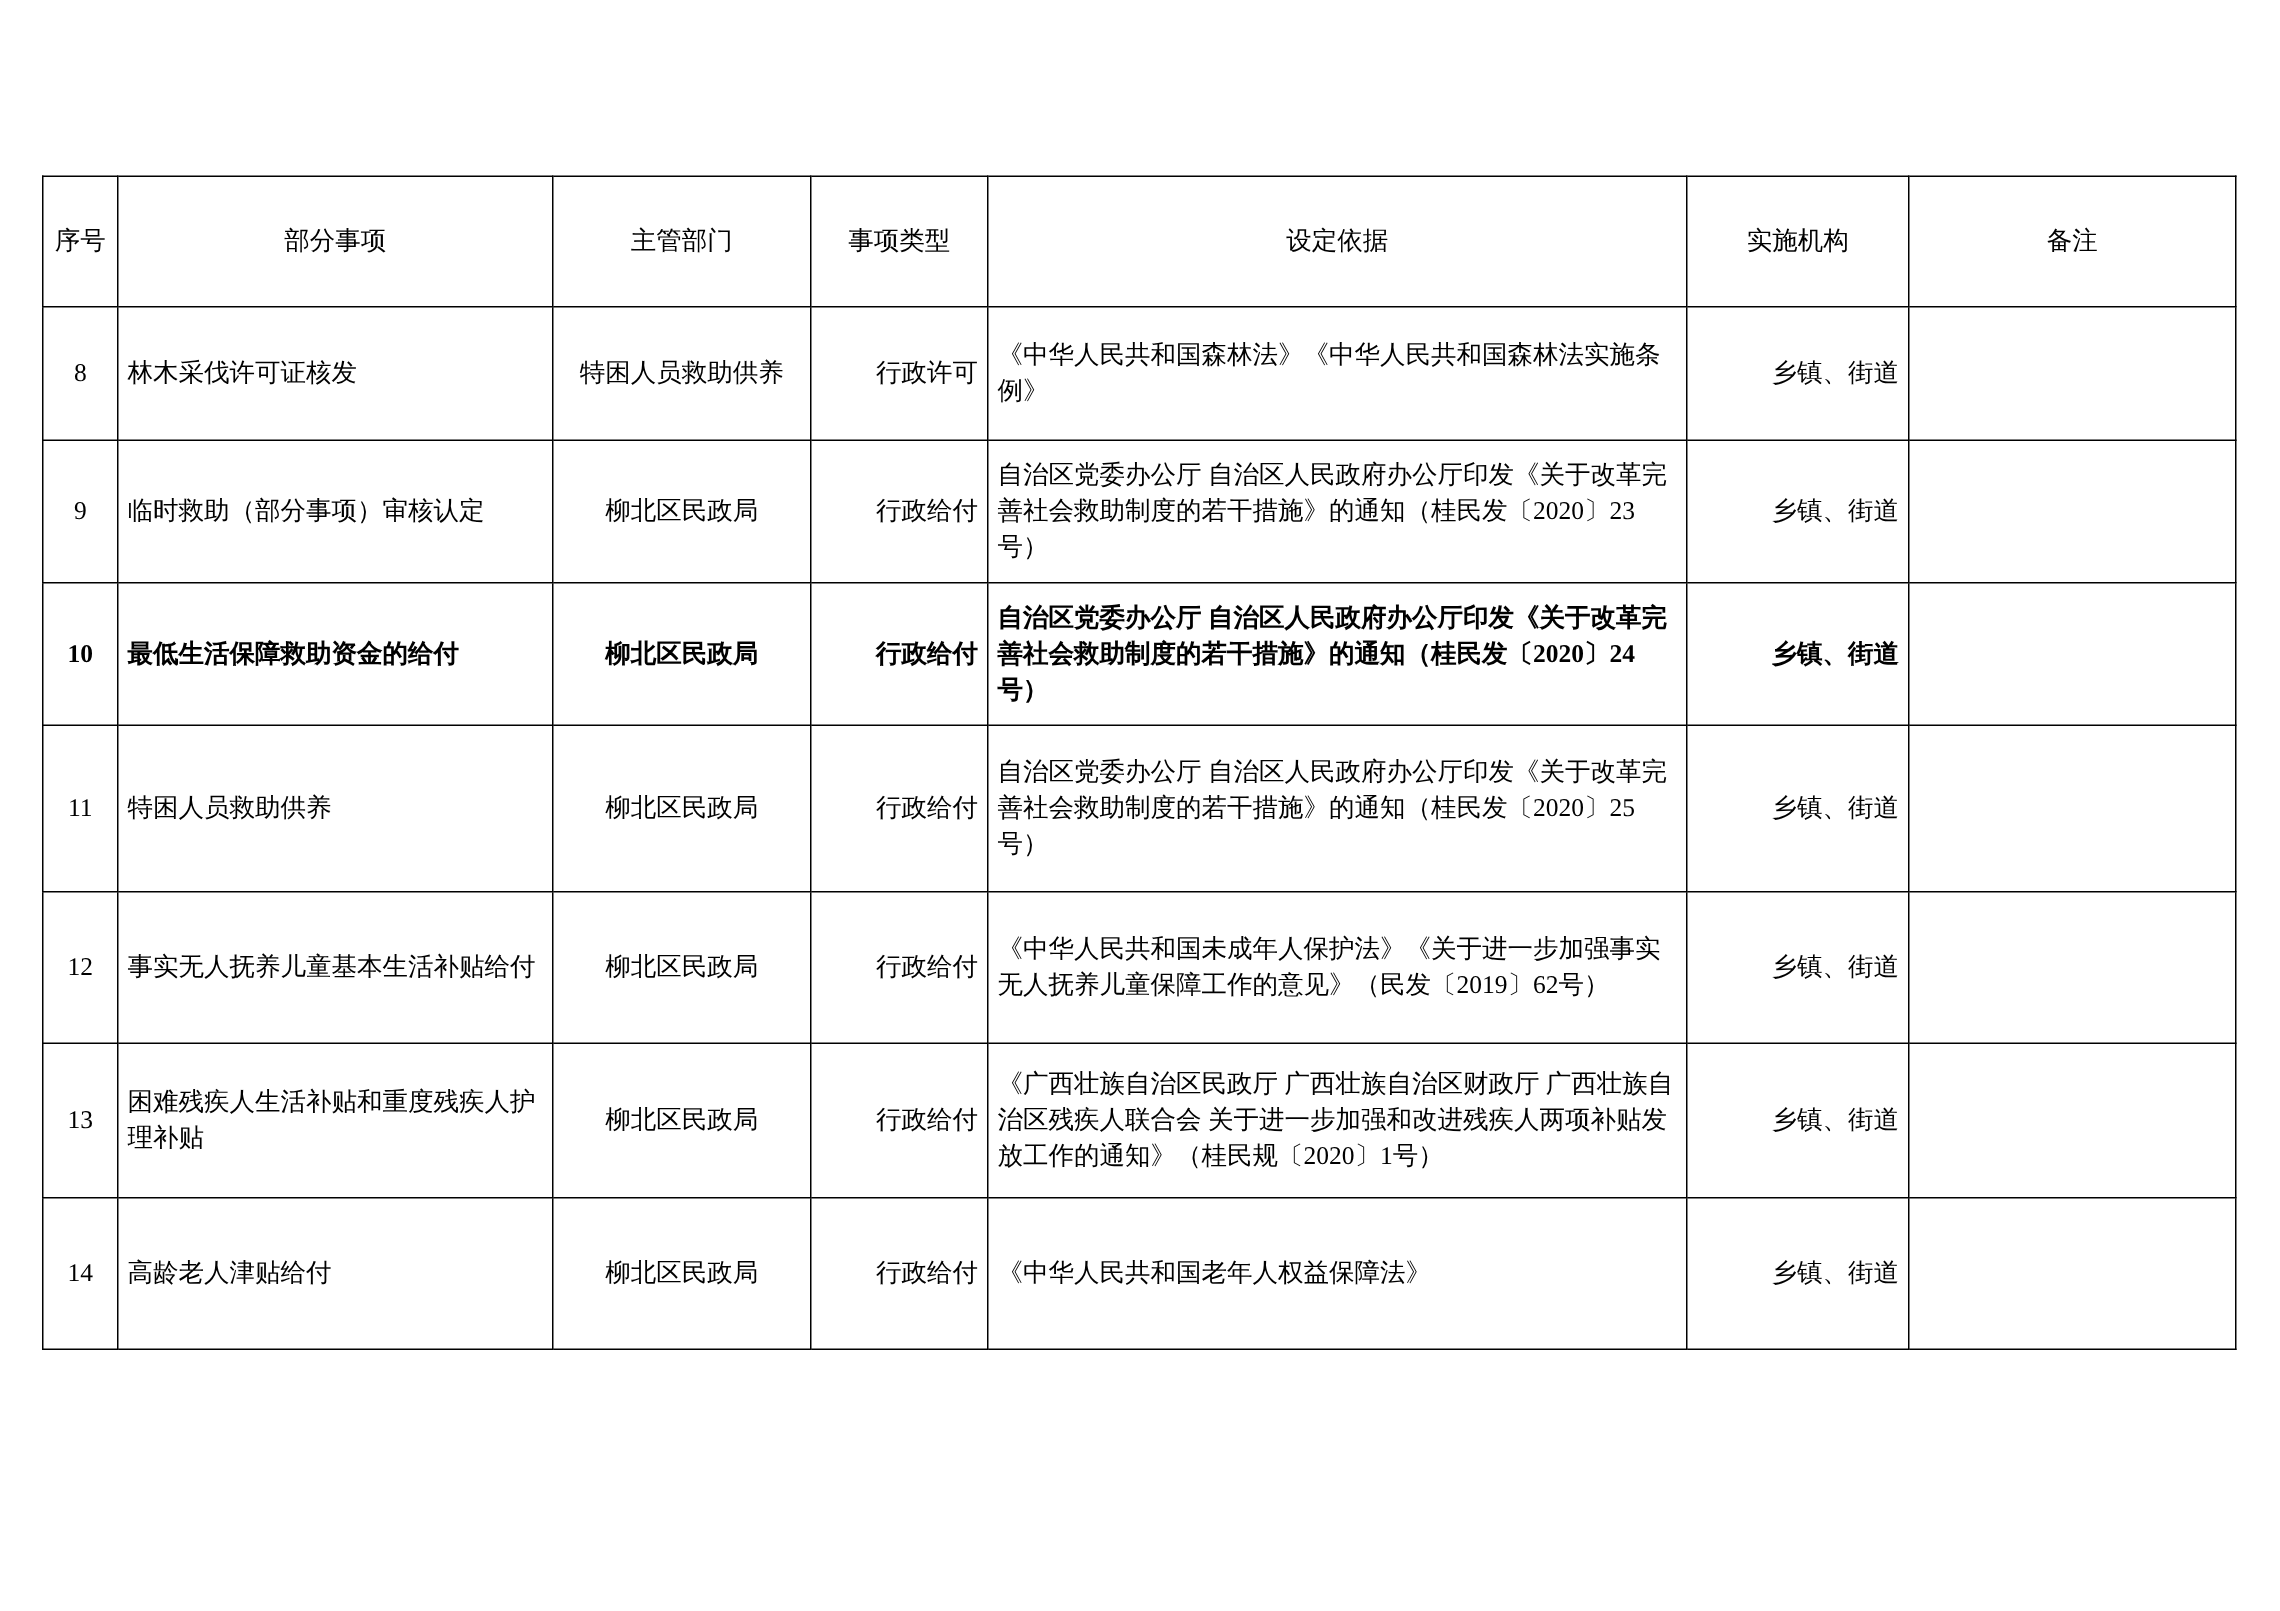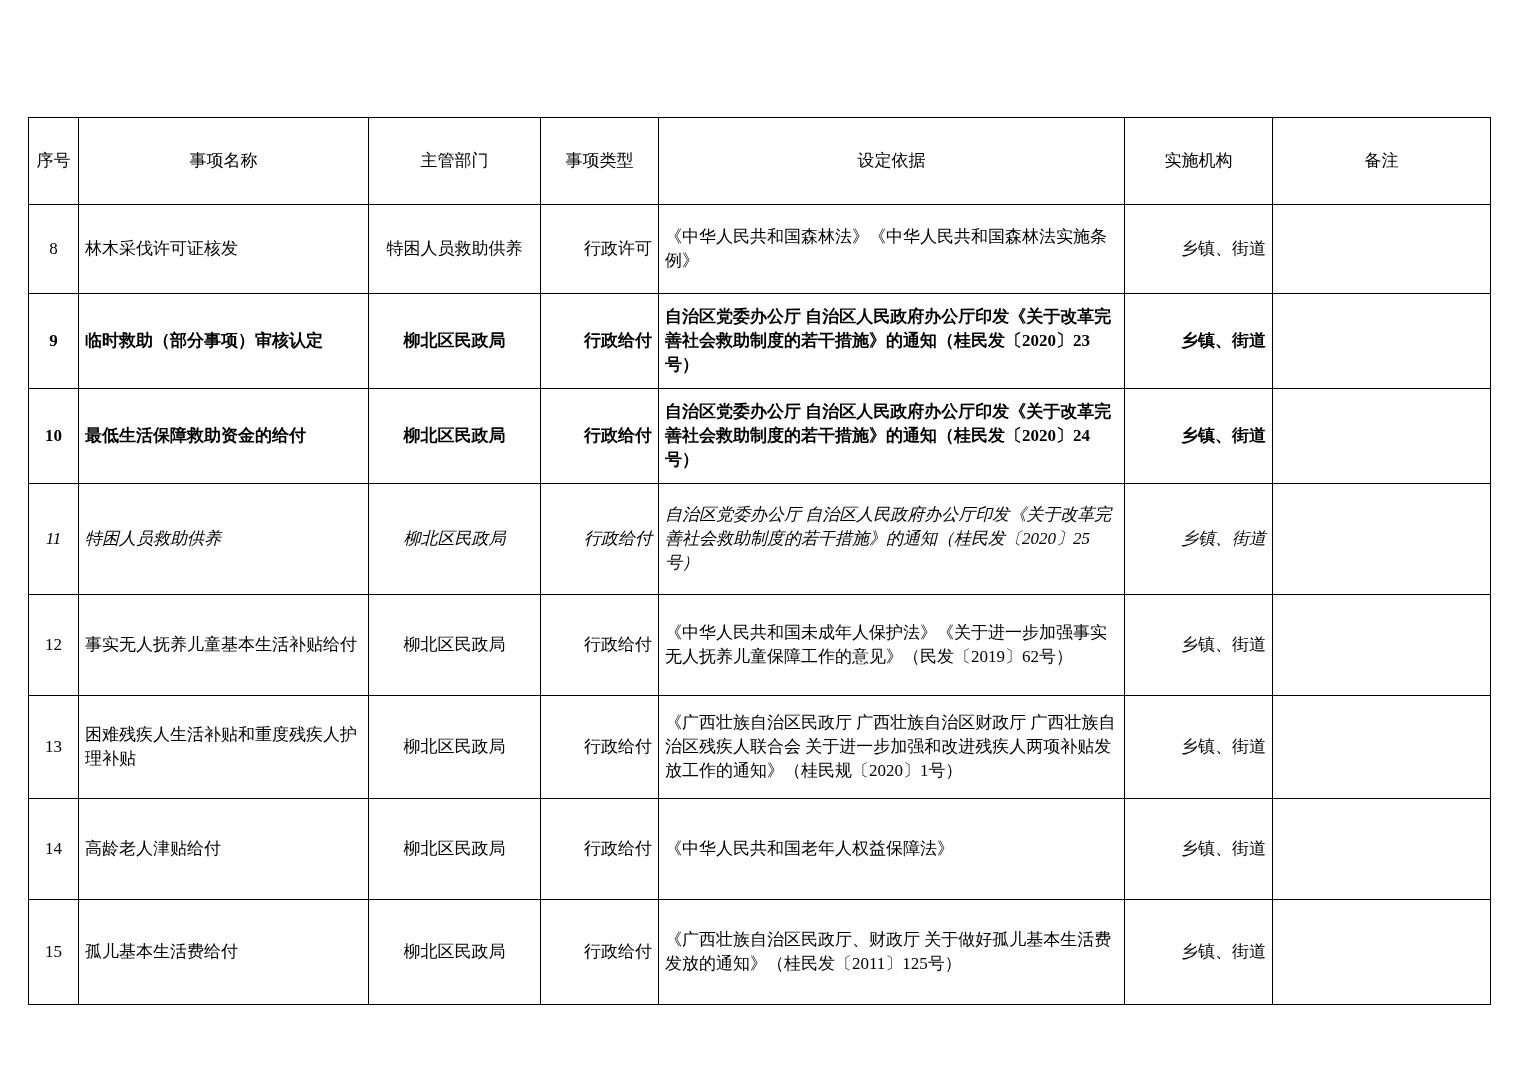--- a/index.html
+++ b/index.html
@@ -76,23 +76,23 @@
     line-height: 1.45;
   }
   .cell-org {
     text-align: right;
     padding-left: 8px;
   }
   .cell-note {
     text-align: center;
   }
   tr.row-8 td  { height: 76px; }
-  tr.row-9 td  { height: 82px; font-weight: bold; }
+  tr.row-9 td  { height: 82px; }
   tr.row-10 td { height: 82px; font-weight: bold; }
-  tr.row-11 td { height: 98px; font-style: italic; }
+  tr.row-11 td { height: 98px; }
   tr.row-12 td { height: 88px; }
   tr.row-13 td { height: 90px; }
   tr.row-14 td { height: 88px; }
   tr.row-15 td { height: 92px; }
 </style>
 </head>
 <body>
 
 <div class="page">
   <div class="table-wrap">
@@ -102,21 +102,21 @@
         <col class="c-name">
         <col class="c-dept">
         <col class="c-type">
         <col class="c-basis">
         <col class="c-org">
         <col class="c-note">
       </colgroup>
       <thead>
         <tr>
           <td>序号</td>
-          <td>事项名称</td>
+          <td>部分事项</td>
           <td>主管部门</td>
           <td>事项类型</td>
           <td>设定依据</td>
           <td>实施机构</td>
           <td>备注</td>
         </tr>
       </thead>
       <tbody>
         <tr class="row-8">
           <td class="cell-seq">8</td>
@@ -174,25 +174,16 @@
         </tr>
         <tr class="row-14">
           <td class="cell-seq">14</td>
           <td class="cell-name">高龄老人津贴给付</td>
           <td class="cell-dept">柳北区民政局</td>
           <td class="cell-type">行政给付</td>
           <td class="cell-basis">《中华人民共和国老年人权益保障法》</td>
           <td class="cell-org">乡镇、街道</td>
           <td class="cell-note"></td>
         </tr>
-        <tr class="row-15">
-          <td class="cell-seq">15</td>
-          <td class="cell-name">孤儿基本生活费给付</td>
-          <td class="cell-dept">柳北区民政局</td>
-          <td class="cell-type">行政给付</td>
-          <td class="cell-basis">《广西壮族自治区民政厅、财政厅  关于做好孤儿基本生活费发放的通知》（桂民发〔2011〕125号）</td>
-          <td class="cell-org">乡镇、街道</td>
-          <td class="cell-note"></td>
-        </tr>
       </tbody>
     </table>
   </div>
 </div>
 
 </body></html>

